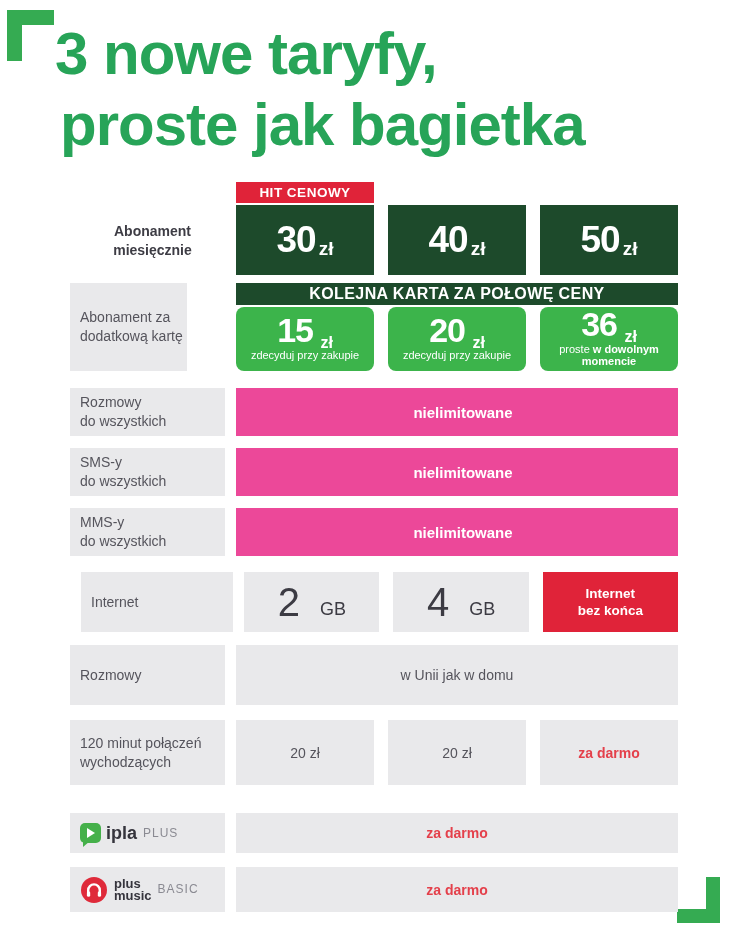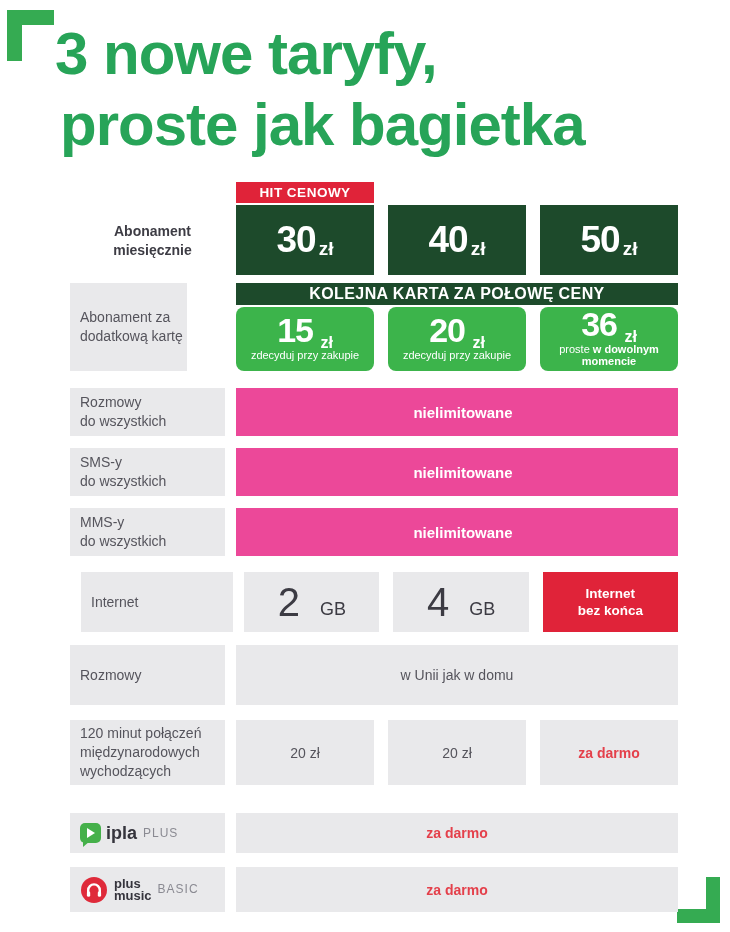--- a/index.html
+++ b/index.html
@@ -234,21 +234,20 @@
     <div class="row row-roaming">
       <div class="label">
         <span>Rozmowy</span>
       </div>
       <div class="gray-bar">w Unii jak w domu</div>
     </div>
 
     <div class="row row-intl">
       <div class="label">
         <span>120 minut połączeń</span>
-        <span>międzynarodowych</span>
         <span>wychodzących</span>
       </div>
       <div class="val-cell">20 zł</div>
       <div class="val-cell">20 zł</div>
       <div class="free-cell">za darmo</div>
     </div>
 
     <div class="row row-ipla">
       <div class="label brand-label">
         <span class="ipla-icon"></span>

